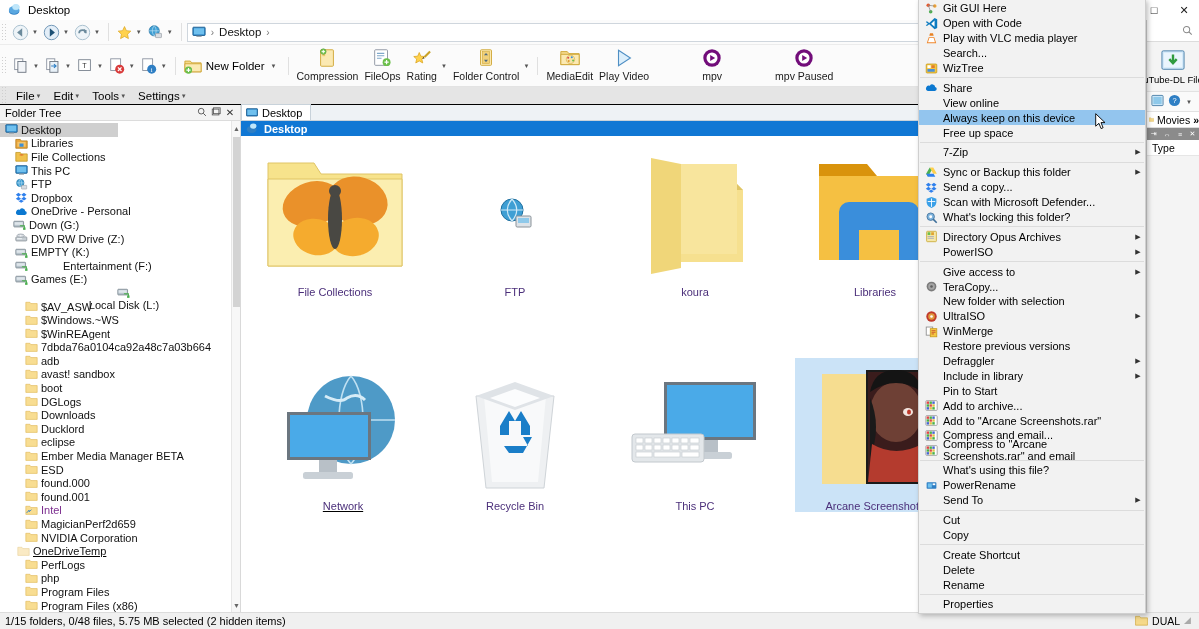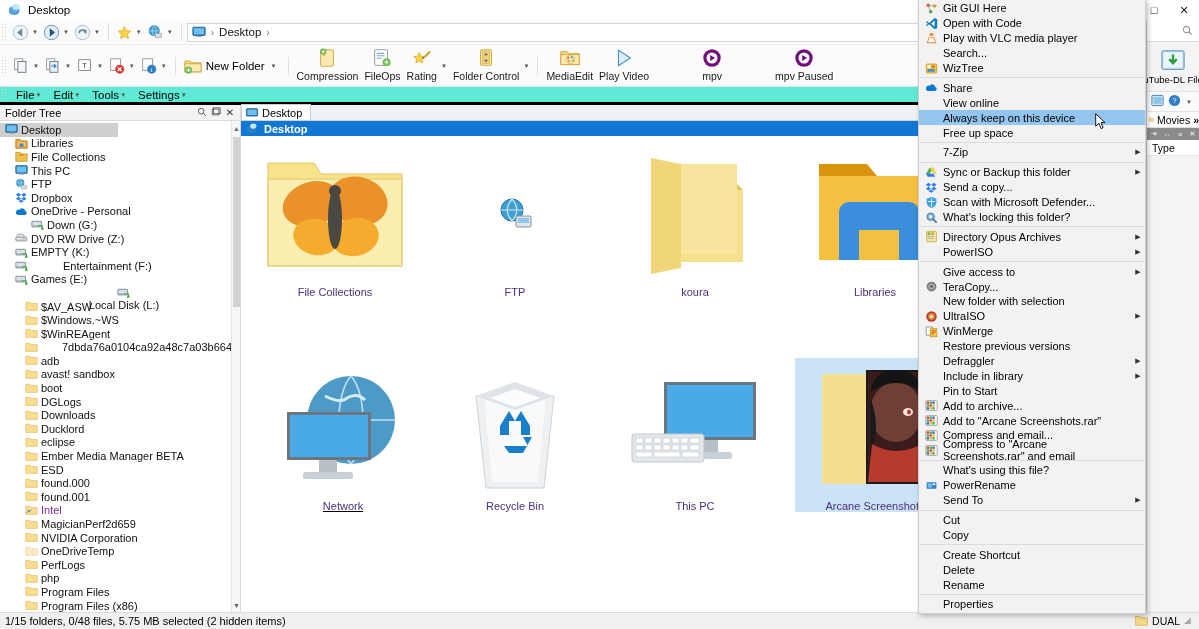--- a/index.html
+++ b/index.html
@@ -36,21 +36,21 @@
   .rbtn { height:40px; display:flex; flex-direction:column; align-items:center;
     justify-content:flex-start; padding:1px 3px 0; }
   .rbtn .ricon { height:22px; display:flex; align-items:flex-end; }
   .rbtn .rlab { font-size:10.5px; color:#1a1a1a; margin-top:1px; white-space:nowrap; }
   .rbtn-sm { height:24px; display:flex; align-items:center; padding:0 2px; }
   .newfolder { display:flex; align-items:center; height:24px; padding:0 3px;text-align:right; }
   .newfolder .nf-lab { font-size:11.5px; margin:0 5px 0 4px; }
 
   
   .menubar { position:absolute; left:0; top:87px; width:1199px; height:18px;
-    background:#5eead4; border-bottom:3px solid #000000; display:flex; align-items:center; }
+    background:#e5e5e5; border-bottom:1px solid #000000; display:flex; align-items:center; }
   .mi { display:flex; align-items:center; height:17px; padding:0 3px 0 6px; font-size:11.5px; }
   .mb-right { margin-left:auto; display:flex; align-items:center; }
   .thumbn { font-size:11.5px; padding:0 4px; }
 
   
   .tree { position:absolute; left:0; top:105px; width:241px; height:507px;
     background:#fff; border-right:1px solid #d9d9d9; }
   .tree-hdr { height:16px; background:#f3f3f3; border-bottom:1px solid #dcdcdc;
     display:flex; align-items:center; padding:0 3px 0 5px; }
   .tree-hdr .th-title { font-size:11px; flex:1; }
@@ -513,21 +513,21 @@
           <span class="tlab">Dropbox</span>
         </div>
         <div class="trow" style="padding-left: 14px;">
           <span class="tico">
             <svg width="13" height="13" viewBox="0 0 16 16">
               <path d="M3.6 12.4 h8.6 a2.6 2.6 0 0 0 0.3 -5.1 a3.6 3.6 0 0 0 -6.6 -1.5 a2.9 2.9 0 0 0 -2.3 6.6 Z" fill="#0b78d0"></path>
             </svg>
           </span>
           <span class="tlab">OneDrive - Personal</span>
         </div>
-        <div class="trow" style="padding-left: 30px;">
+        <div class="trow" style="padding-left: 12px;">
           <span class="tico">
             <svg width="13" height="13" viewBox="0 0 16 16">
               <rect x="1" y="4" width="12" height="7" rx="0.8" fill="#b8c4cc" stroke="#7b8790"></rect>
               <rect x="2" y="5.2" width="10" height="3.2" fill="#dfe6eb"></rect>
               <circle cx="11.2" cy="9.8" r="0.7" fill="#4caf50"></circle>
               <path d="M8.5 9.5 l5.5 0 l0 3.5" stroke="#4caf50" fill="none" stroke-width="1.4"></path>
               <rect x="12.4" y="11.6" width="3" height="3" fill="#4caf50"></rect>
             </svg>
           </span>
           <span class="tlab">Down (G:)</span>
@@ -608,21 +608,21 @@
           <span class="tlab">$Windows.~WS</span>
         </div>
         <div class="trow" style="padding-left: 24px;">
           <span class="tico">
             <svg width="13" height="13" viewBox="0 0 16 16">
               <path d="M1 2.8 h5 l1.2 1.6 H15 v8.4 H1 Z" fill="#f8dd92" stroke="#ddb24e" stroke-width="0.7"></path>
             </svg>
           </span>
           <span class="tlab">$WinREAgent</span>
         </div>
-        <div class="trow" style="padding-left: 24px; justify-content: space-between;">
+        <div class="trow" style="padding-left: 24px;">
           <span class="tico">
             <svg width="13" height="13" viewBox="0 0 16 16">
               <path d="M1 2.8 h5 l1.2 1.6 H15 v8.4 H1 Z" fill="#f8dd92" stroke="#ddb24e" stroke-width="0.7"></path>
             </svg>
           </span>
           <span class="tlab">7dbda76a0104ca92a48c7a03b664</span>
         </div>
         <div class="trow" style="padding-left: 24px;">
           <span class="tico">
             <svg width="13" height="13" viewBox="0 0 16 16">
@@ -729,21 +729,21 @@
           <span class="tlab">MagicianPerf2d659</span>
         </div>
         <div class="trow" style="padding-left: 24px;">
           <span class="tico">
             <svg width="13" height="13" viewBox="0 0 16 16">
               <path d="M1 2.8 h5 l1.2 1.6 H15 v8.4 H1 Z" fill="#f8dd92" stroke="#ddb24e" stroke-width="0.7"></path>
             </svg>
           </span>
           <span class="tlab">NVIDIA Corporation</span>
         </div>
-        <div class="trow" style="padding-left: 24px;">
+        <div class="trow" style="padding-left: 16px; text-decoration: underline;">
           <span class="tico">
             <svg width="13" height="13" viewBox="0 0 16 16">
               <path d="M1 2.8 h5 l1.2 1.6 H15 v8.4 H1 Z" fill="#faeac4" stroke="#e6cf96" stroke-width="0.7"></path>
             </svg>
           </span>
           <span class="tlab">OneDriveTemp</span>
         </div>
         <div class="trow" style="padding-left: 24px;">
           <span class="tico">
             <svg width="13" height="13" viewBox="0 0 16 16">

